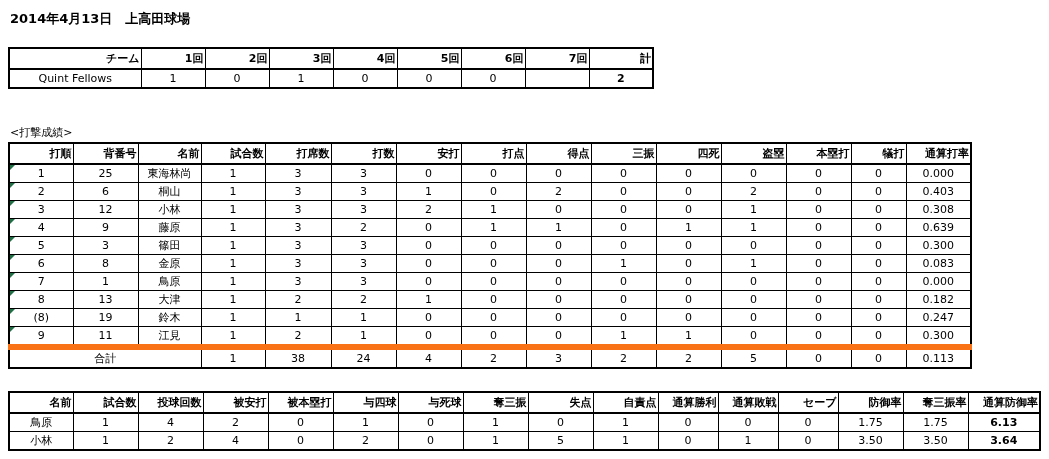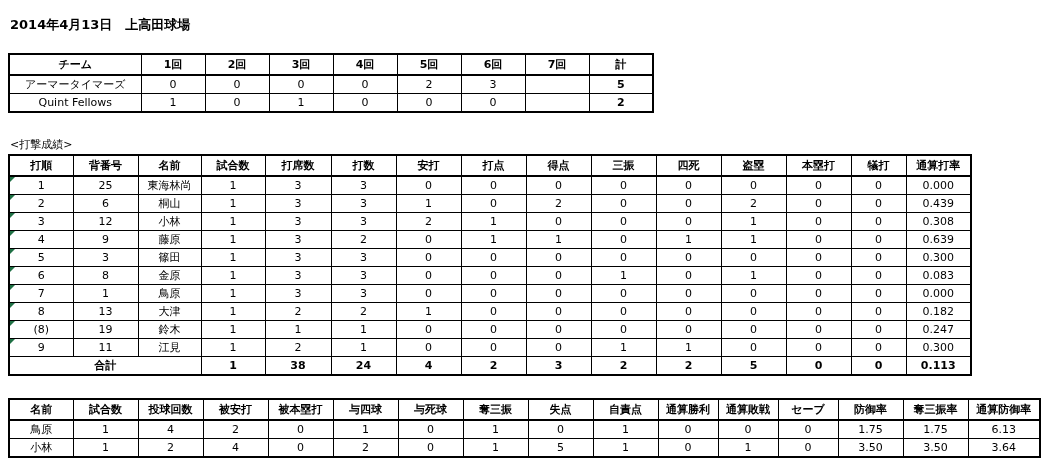--- a/index.html
+++ b/index.html
@@ -1,40 +1,40 @@
 <!DOCTYPE html>
 <html style="--marker_green: #1f7145;"><head>
 <meta charset="utf-8">
 <style>
   html, body { margin: 0; padding: 0; background: #ffffff; }
   body { font-family: "DejaVu Sans", sans-serif; color: #000; }
   .page { width: 1049px; height: 459px; padding: 8px 0 0 8px; box-sizing: border-box; overflow: hidden; }
-  .title { font-weight: bold; font-size: 13px; margin: 8px 0 0 2px; }
-  .section-label { font-size: 11px; margin: 4px 0 2px 2px; }
+  .title { font-weight: bold; font-size: 13px; margin: 2px 0 0 2px; }
+  .section-label { font-size: 11px; margin: 16px 0 2px 2px; }
   .spacer-sm { height: 19px; }
   .spacer-md { height: 20px; }
   .spacer-lg { height: 22px; }
 
   table.tbl { border-collapse: collapse; table-layout: fixed; border: 2px solid #000; }
   .tbl th, .tbl td {
     border: 1px solid #000;
     font-size: 11px;
     text-align: center;
     vertical-align: middle;
     height: 17px;
     padding: 0 1px;
     overflow: hidden;
     white-space: nowrap;
     position: relative;
   }
-  .tbl th { font-weight: bold; height: 19px; }
+  .tbl th { font-weight: bold; height: 19px; text-align: right; }
   .tbl thead tr { border-bottom: 2px solid #000; }
-  .tbl tr.total { border-top: 1px solid #f97316; font-weight: bold; }
+  .tbl tr.total { border-top: 6px solid #f97316; font-weight: normal; }
   .scoreboard td:last-child { font-weight: bold; }
-  .pitching td:last-child { font-weight: normal; }
+  .pitching td:last-child { font-weight: bold; }
   .marked td:first-child::before {
     content: "";
     position: absolute;
     left: 0; top: 0;
     border-top: 5px solid var(--marker_green, #1f7145);
     border-right: 5px solid transparent;
   }
 </style>
 </head>
 <body>
@@ -64,31 +64,20 @@
           <th>2回</th>
           <th>3回</th>
           <th>4回</th>
           <th>5回</th>
           <th>6回</th>
           <th>7回</th>
           <th>計</th>
         </tr>
     </thead>
     <tbody>
-        <tr>
-          <td>アーマータイマーズ</td>
-          <td>0</td>
-          <td>0</td>
-          <td>0</td>
-          <td>0</td>
-          <td>2</td>
-          <td>3</td>
-          <td></td>
-          <td>5</td>
-        </tr>
         <tr>
           <td>Quint Fellows</td>
           <td>1</td>
           <td>0</td>
           <td>1</td>
           <td>0</td>
           <td>0</td>
           <td>0</td>
           <td></td>
           <td>2</td>
@@ -163,21 +152,21 @@
           <td>3</td>
           <td>3</td>
           <td>1</td>
           <td>0</td>
           <td>2</td>
           <td>0</td>
           <td>0</td>
           <td>2</td>
           <td>0</td>
           <td>0</td>
-          <td>0.439</td>
+          <td>0.403</td>
         </tr>
         <tr class="marked">
           <td>3</td>
           <td>12</td>
           <td>小林</td>
           <td>1</td>
           <td>3</td>
           <td>3</td>
           <td>2</td>
           <td>1</td>

